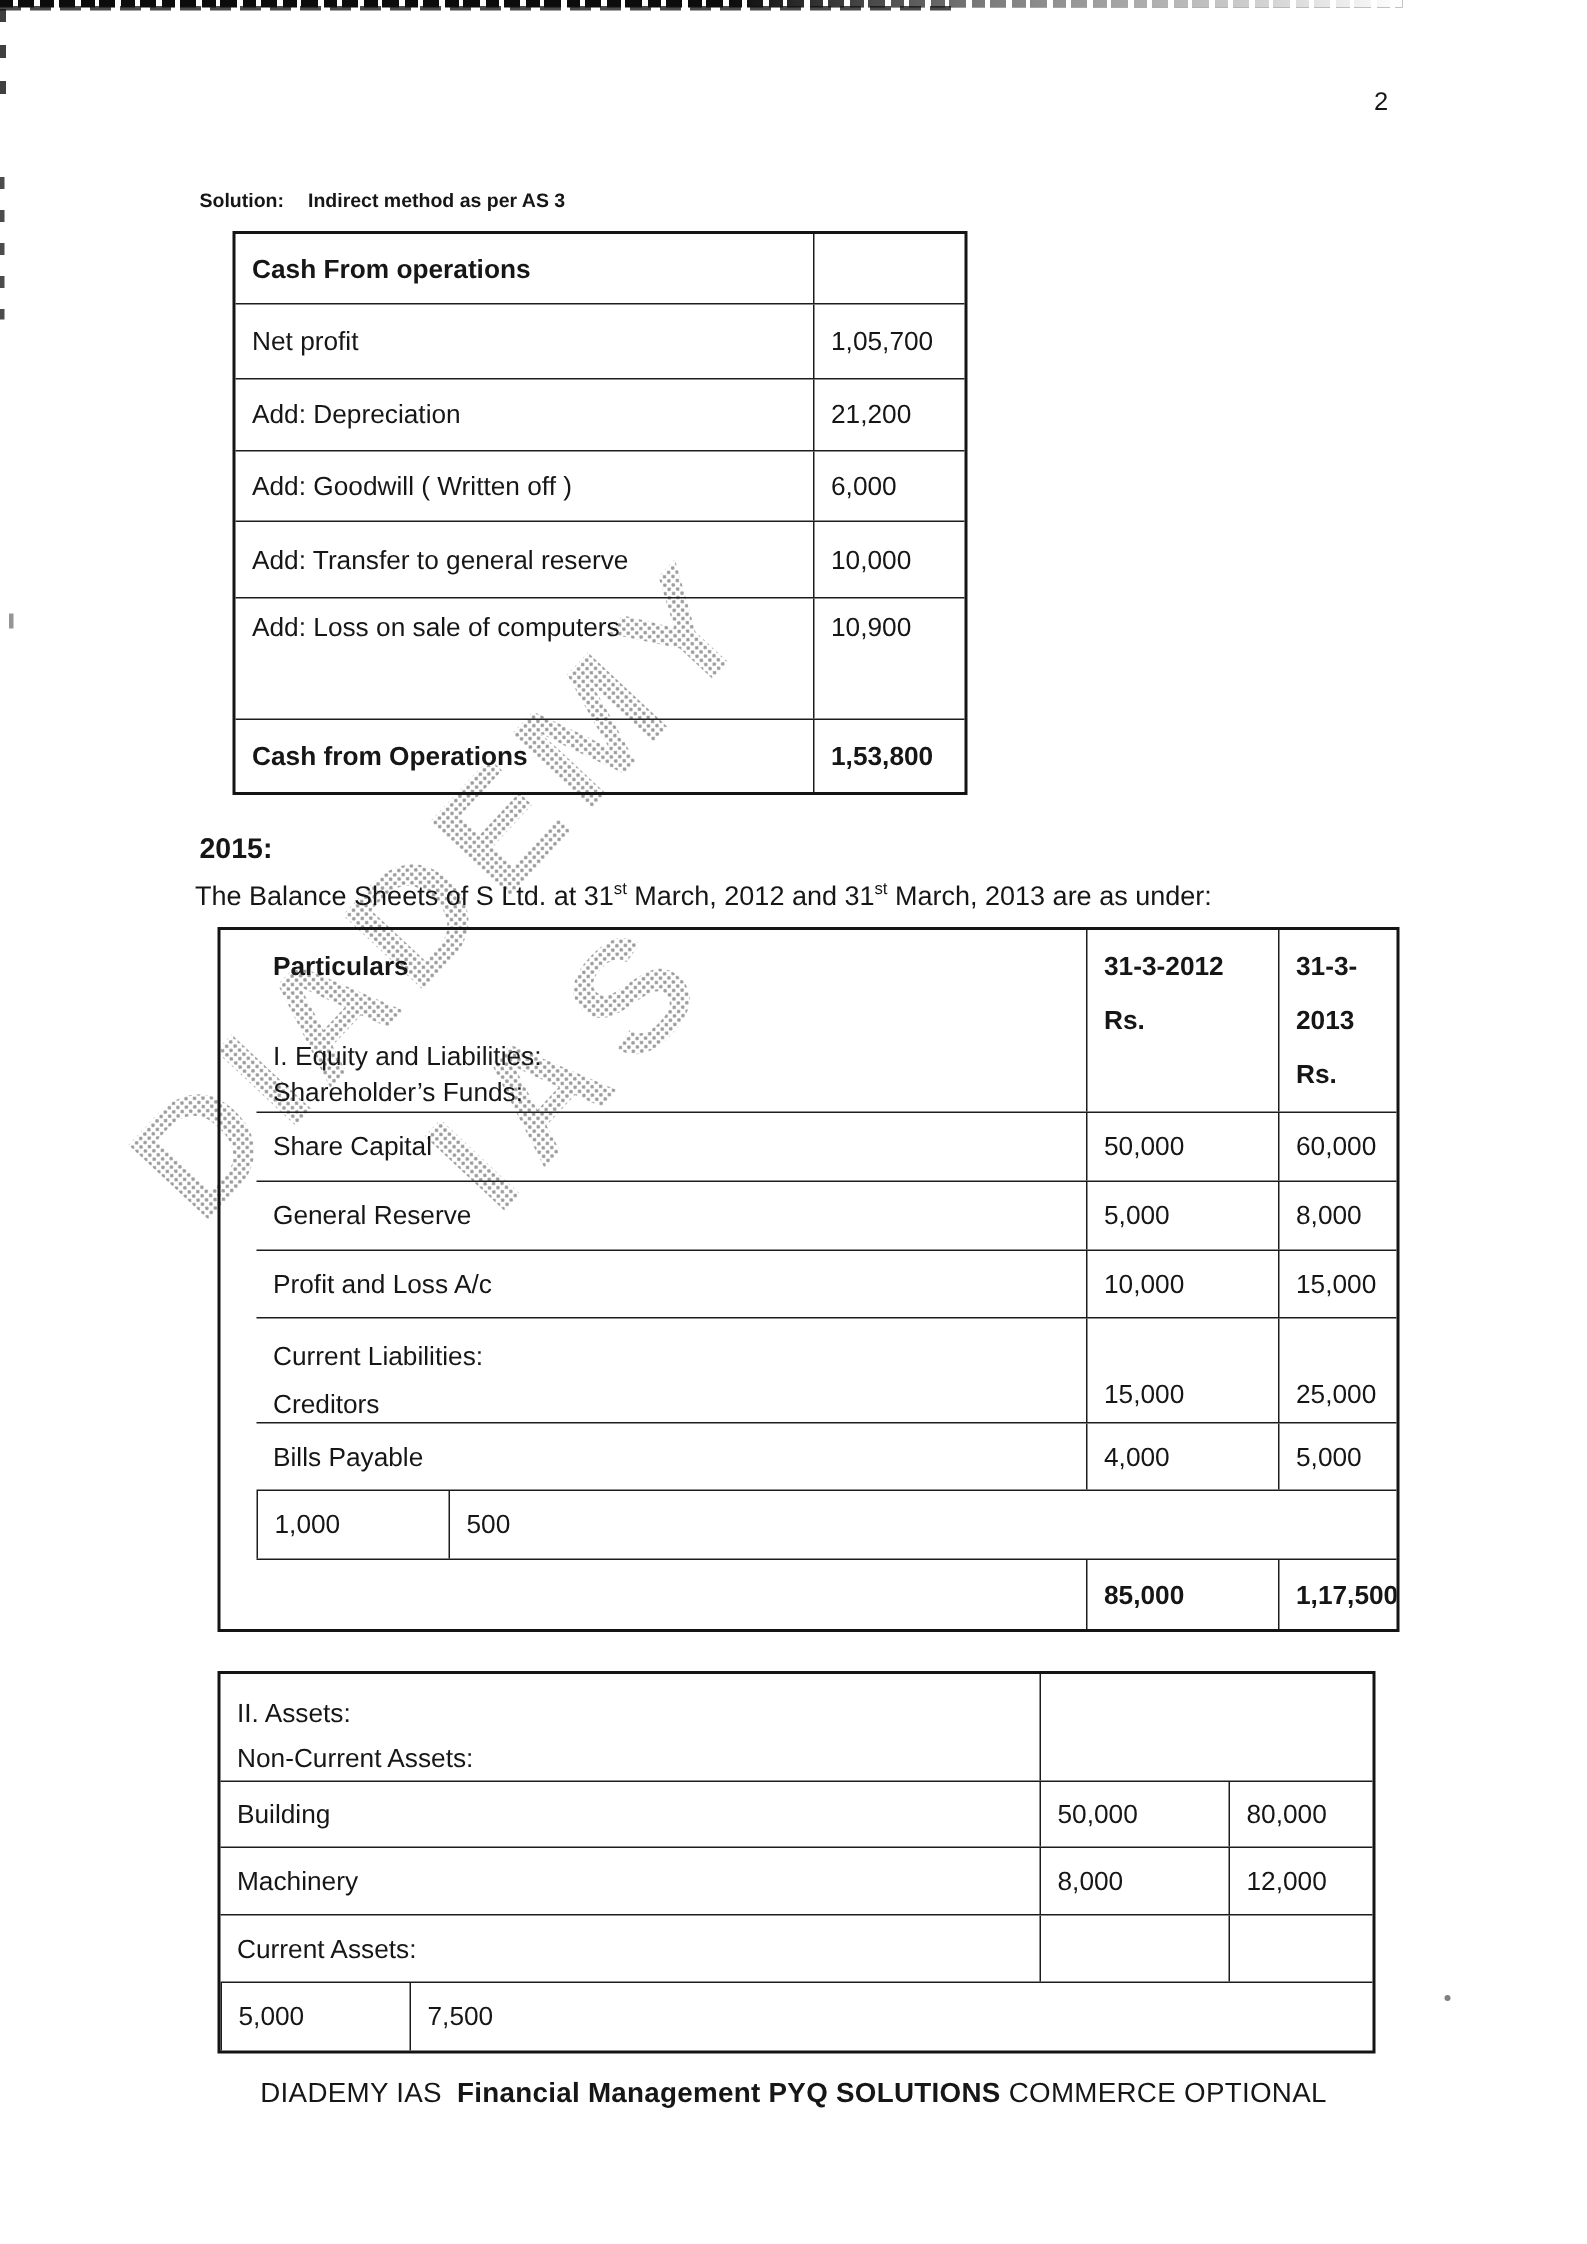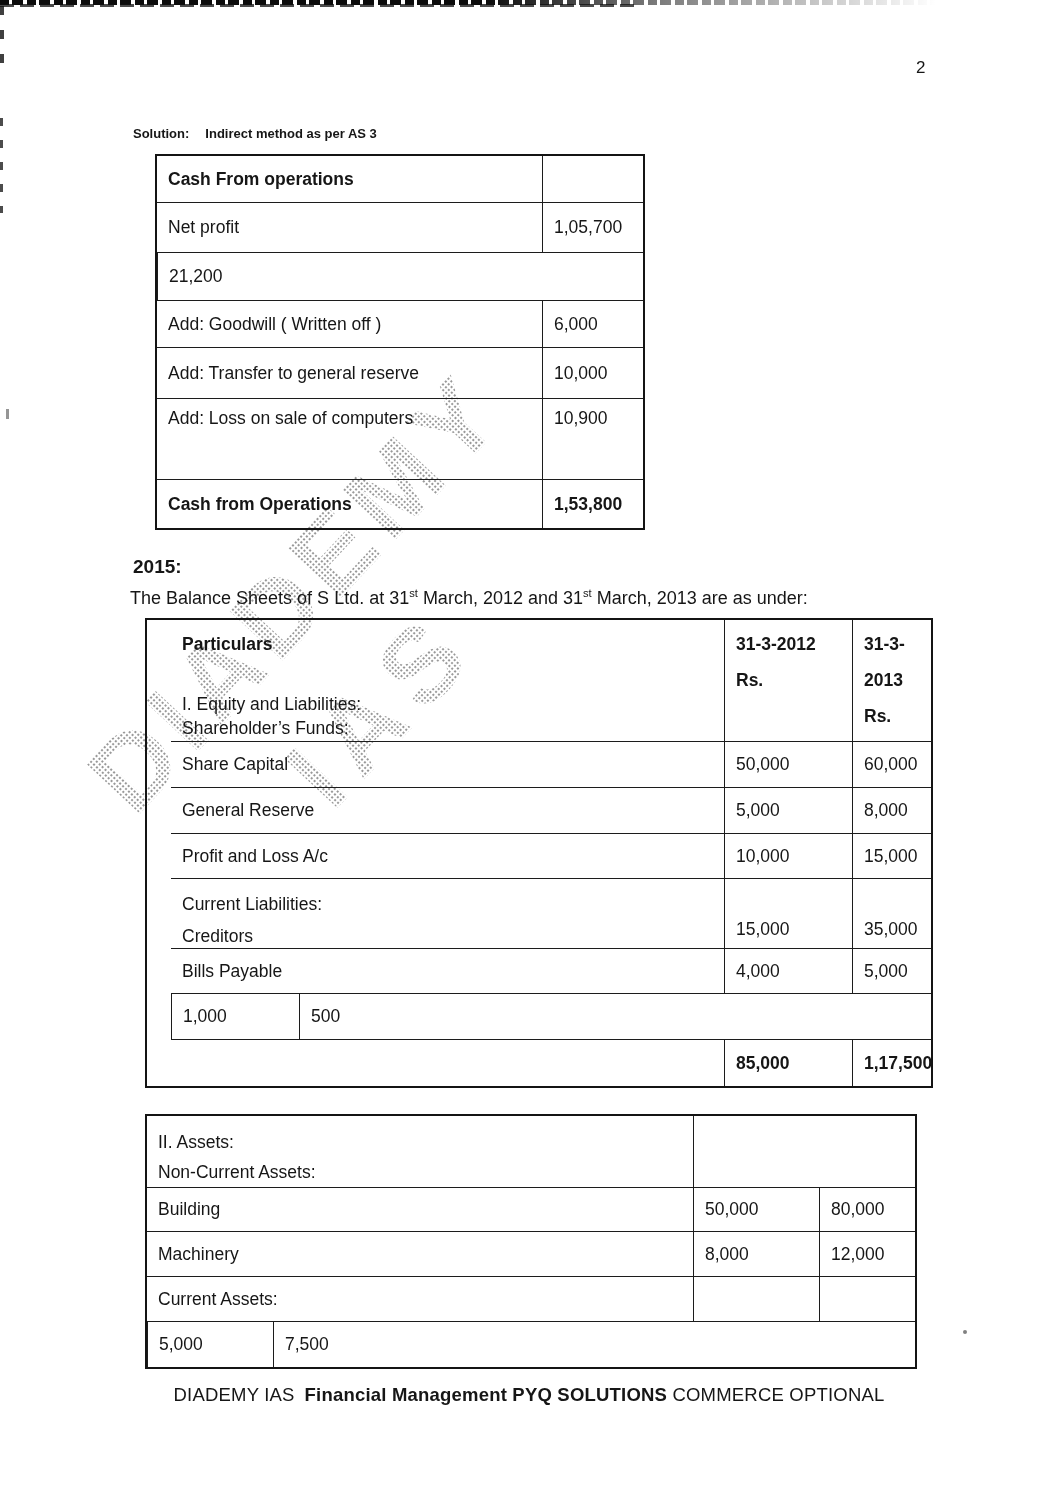--- a/index.html
+++ b/index.html
@@ -95,20 +95,21 @@
   <div class="t" style="left:155px;top:154px;width:490px;">
     <div class="row first" style="height:46px">
       <div class="c bold" style="width:385px">Cash From operations</div>
       <div class="c vline" style="flex:1"></div>
     </div>
     <div class="row" style="height:50px">
       <div class="c" style="width:385px">Net profit</div>
       <div class="c vline" style="flex:1">1,05,700</div>
     </div>
     <div class="row" style="height:48px">
+      <div class="c" style="width:385px">Add: Depreciation</div>
       <div class="c vline" style="flex:1">21,200</div>
     </div>
     <div class="row" style="height:47px">
       <div class="c" style="width:385px">Add: Goodwill ( Written off )</div>
       <div class="c vline" style="flex:1">6,000</div>
     </div>
     <div class="row" style="height:51px">
       <div class="c" style="width:385px">Add: Transfer to general reserve</div>
       <div class="c vline" style="flex:1">10,000</div>
     </div>
@@ -158,21 +159,21 @@
       <div class="c" style="width:553px">Profit and Loss A/c</div>
       <div class="c vline" style="width:128px">10,000</div>
       <div class="c vline" style="flex:1">15,000</div>
     </div>
     <div class="row" style="height:70px">
       <div class="c stack topalign" style="width:553px">
         <span class="line" style="margin-top:4px">Current Liabilities:</span>
         <span class="line" style="margin-top:8px">Creditors</span>
       </div>
       <div class="c vline botalign" style="width:128px">15,000</div>
-      <div class="c vline botalign" style="flex:1">35,000</div>
+      <div class="c vline botalign" style="flex:1">25,000</div>
     </div>
     <div class="row" style="height:45px">
       <div class="c" style="width:553px">Bills Payable</div>
       <div class="c vline" style="width:128px">4,000</div>
       <div class="c vline" style="flex:1">5,000</div>
     </div>
     <div class="row" style="height:46px">
       <div class="c vline" style="width:128px">1,000</div>
       <div class="c vline" style="flex:1">500</div>
     </div>

